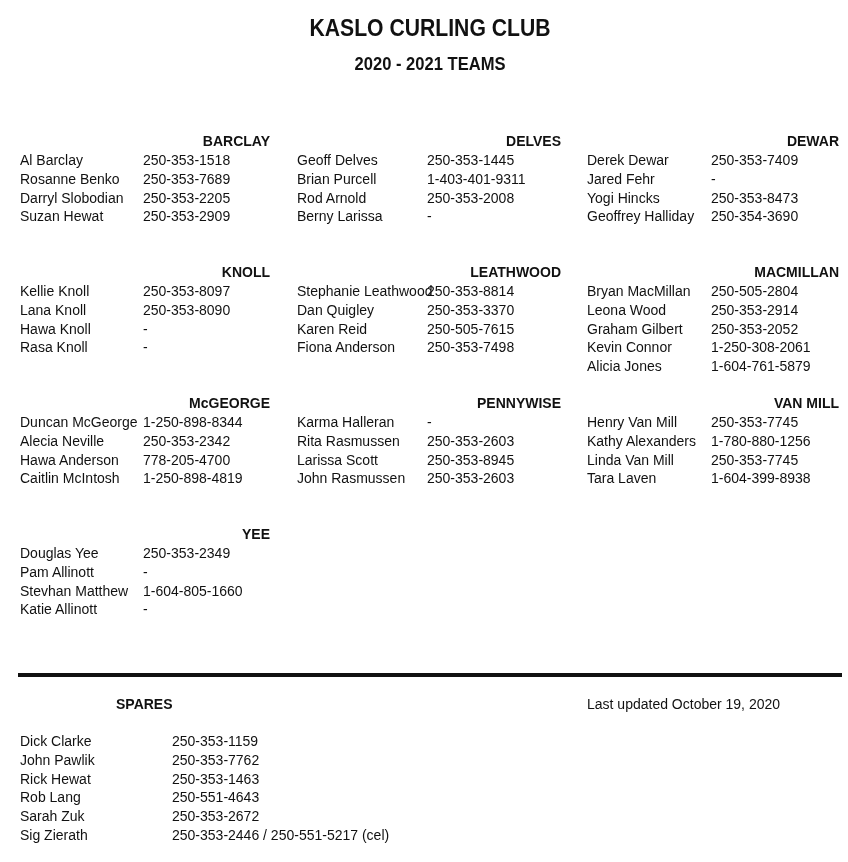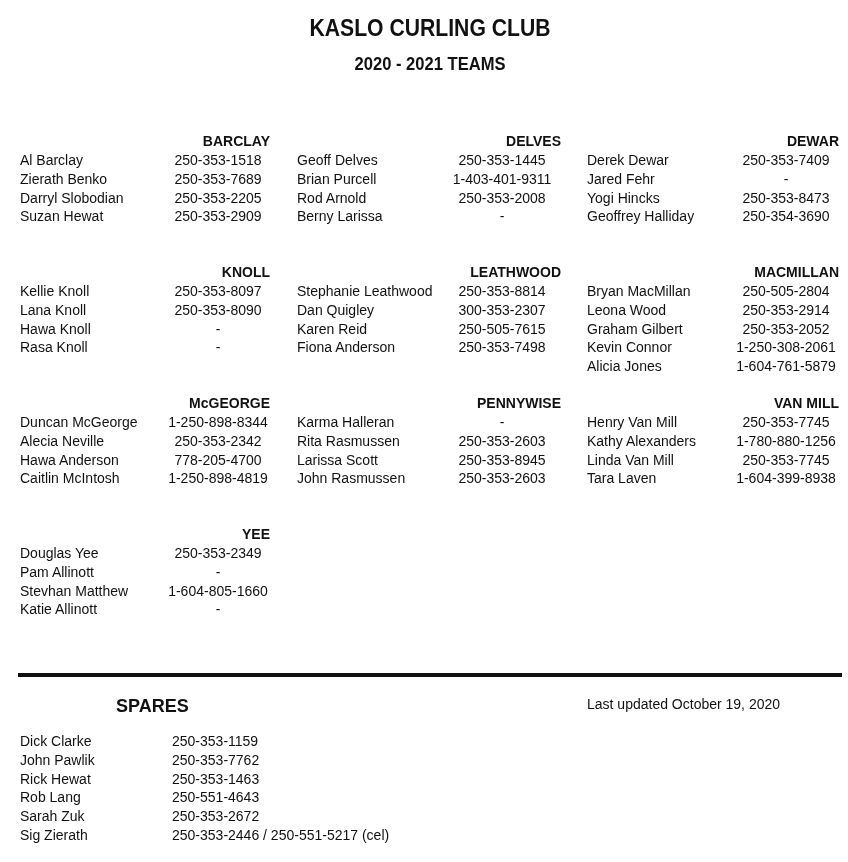--- a/index.html
+++ b/index.html
@@ -13,32 +13,32 @@
   }
   #main-title { top: 15px; font-size: 23px; }
   #sub-title { top: 54px; font-size: 18px; }
   .team { position: absolute; }
   .team-name {
     position: absolute; top: 0; font-weight: bold; font-size: 14px;
     text-align: right; white-space: nowrap;
   }
   .member { position: absolute; left: 0; height: 19px; font-size: 14px; white-space: nowrap; }
   .member .nm { position: absolute; left: 0; top: 0; text-align: right; }
-  .member .ph { position: absolute; top: 0; text-align: center; width: 150px; }
+  .member .ph { position: absolute; top: 0; text-align: left; width: 150px; }
   .c1 .team-name { left: 0; width: 250px; }
   .c1 .ph { left: 123px; }
   .c2 .team-name { left: 0; width: 264px; }
   .c2 .ph { left: 130px; }
   .c3 .team-name { left: 0; width: 252px; }
   .c3 .ph { left: 124px; }
   #divider {
     position: absolute; left: 18px; top: 673px; width: 824px; height: 4px; background: #111111;
   }
   #spares-heading {
-    position: absolute; left: 116px; top: 696px; font-weight: bold; font-size: 18px;
+    position: absolute; left: 116px; top: 696px; font-weight: bold; font-size: 14px;
   }
   #last-updated {
     position: absolute; left: 587px; top: 696px; font-size: 14px;
   }
   #spares-list { position: absolute; left: 20px; top: 733px; }
   .spare { position: absolute; left: 0; height: 19px; font-size: 14px; white-space: nowrap; }
   .spare .nm { position: absolute; left: 0; top: 0; }
   .spare .ph { position: absolute; left: 152px; top: 0; }
 </style>
 </head>
@@ -48,21 +48,21 @@
 <div id="sub-title" class="title">2020 - 2021 TEAMS</div>
 
 <div id="teams">
     <div class="team c1" style="left: 20px; top: 133px;">
       <div class="team-name">BARCLAY</div>
       <div class="member" style="top: 19px;">
         <span class="nm">Al Barclay</span>
         <span class="ph">250-353-1518</span>
       </div>
       <div class="member" style="top: 37.8px;">
-        <span class="nm">Zierath Benko</span>
+        <span class="nm">Rosanne Benko</span>
         <span class="ph">250-353-7689</span>
       </div>
       <div class="member" style="top: 56.6px;">
         <span class="nm">Darryl Slobodian</span>
         <span class="ph">250-353-2205</span>
       </div>
       <div class="member" style="top: 75.4px;">
         <span class="nm">Suzan Hewat</span>
         <span class="ph">250-353-2909</span>
       </div>
@@ -125,21 +125,21 @@
       </div>
     </div>
     <div class="team c2" style="left: 297px; top: 264px;">
       <div class="team-name">LEATHWOOD</div>
       <div class="member" style="top: 19px;">
         <span class="nm">Stephanie Leathwood</span>
         <span class="ph">250-353-8814</span>
       </div>
       <div class="member" style="top: 37.8px;">
         <span class="nm">Dan Quigley</span>
-        <span class="ph">300-353-2307</span>
+        <span class="ph">250-353-3370</span>
       </div>
       <div class="member" style="top: 56.6px;">
         <span class="nm">Karen Reid</span>
         <span class="ph">250-505-7615</span>
       </div>
       <div class="member" style="top: 75.4px;">
         <span class="nm">Fiona Anderson</span>
         <span class="ph">250-353-7498</span>
       </div>
     </div>

